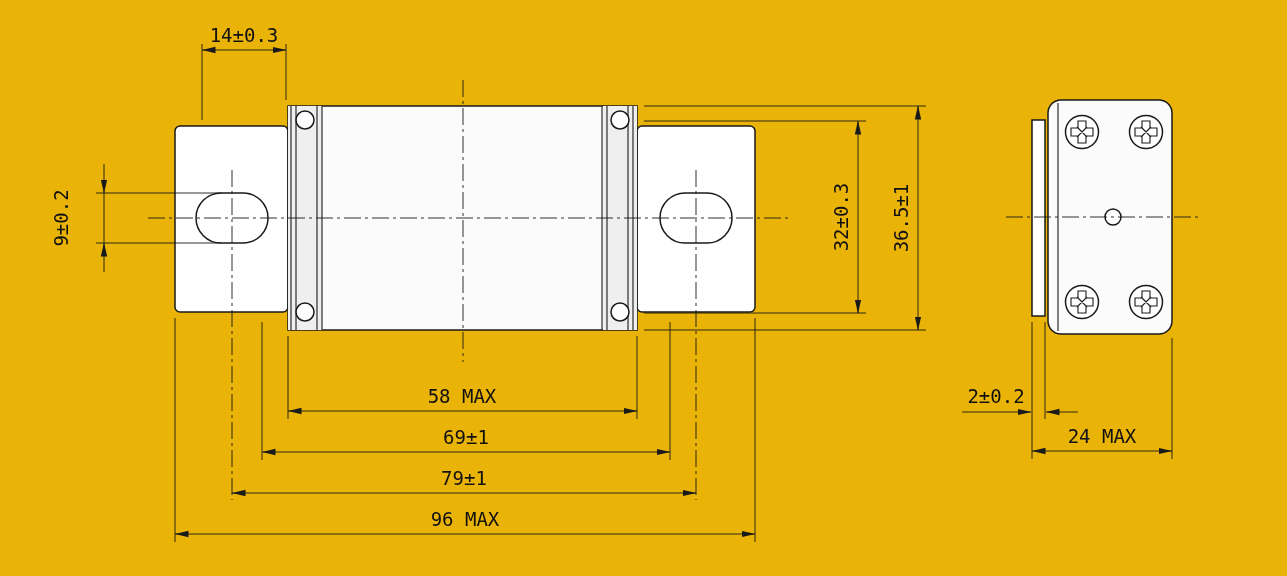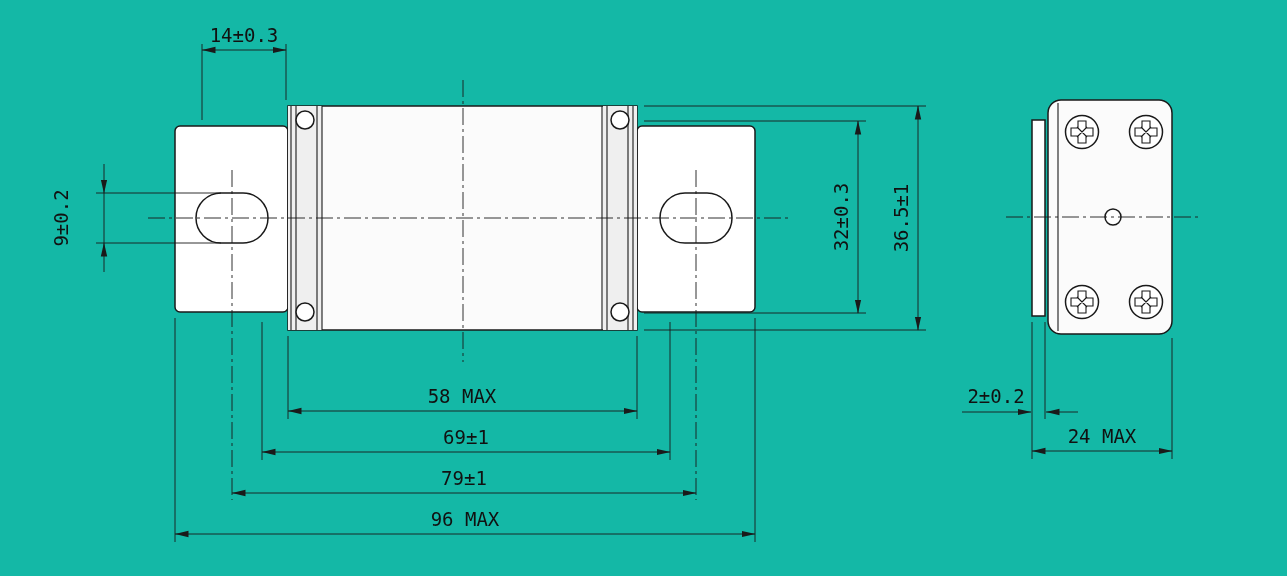--- a/index.html
+++ b/index.html
@@ -1,16 +1,16 @@
 <!DOCTYPE html>
 <html><head>
 <meta charset="utf-8">
 <style>
   html,body{margin:0;padding:0;background:#ffffff;}
-  .canvas{position:relative;width:1287px;height:576px;background:#14b8a6;overflow:hidden;}
+  .canvas{position:relative;width:1287px;height:576px;background:#eab308;overflow:hidden;}
   svg{display:block;}
   .obj{fill:#ffffff;stroke:#1a1a1a;stroke-width:1.5;}
   .bodyfill{fill:#fbfbfb;stroke:#1a1a1a;stroke-width:1.5;}
   .capfill{fill:#efefef;stroke:none;}
   .obj-thin{fill:none;stroke:#1a1a1a;stroke-width:1.1;}
   .dimline{fill:none;stroke:#1a1a1a;stroke-width:0.9;}
   .centerline{fill:none;stroke:#1a1a1a;stroke-width:0.9;stroke-dasharray:17 4 3 4;}
   .dimtext{font-family:"DejaVu Sans Mono","Liberation Mono",monospace;font-size:19px;fill:#111111;}
 </style>
 </head>

